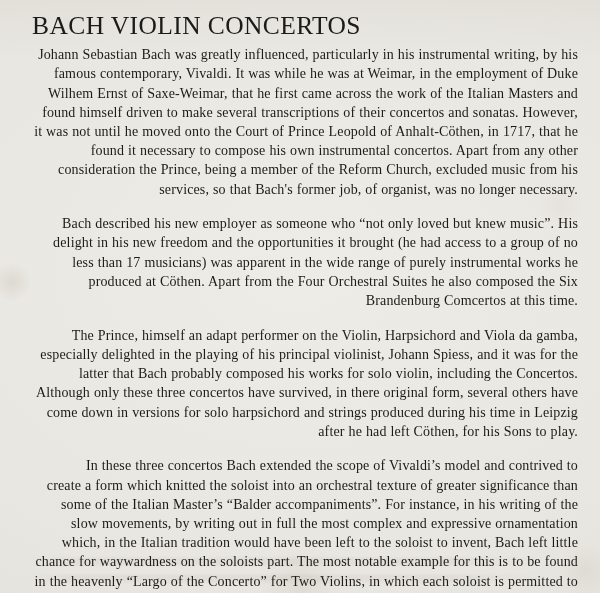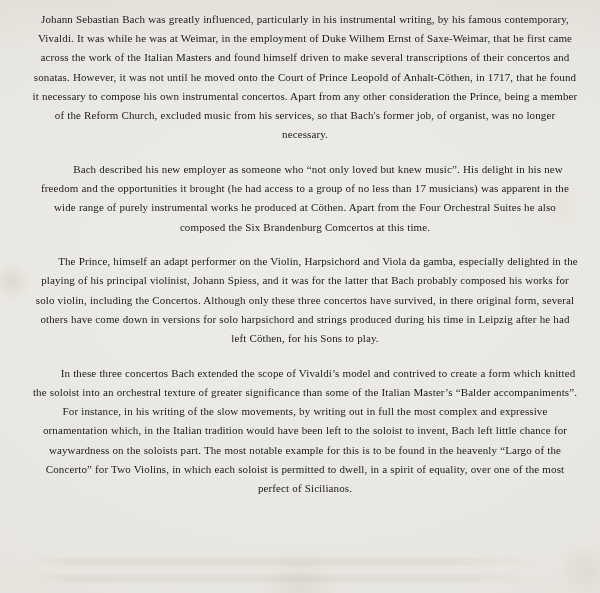--- a/index.html
+++ b/index.html
@@ -73,41 +73,42 @@
     font-size: 25.5px;
     font-weight: 400;
     letter-spacing: 0.4px;
     color: #1d1b19;
     line-height: 1.22;
     white-space: nowrap;
   }
 
   p.para {
     margin: 0 0 15.5px 0;
-    font-size: 11px;
+    font-size: 14px;
     line-height: 19.2px;
     color: #1d1b19;
-    text-align: center;
+    text-align: right;
     text-indent: 26px;
     letter-spacing: 0.01em;
     word-spacing: 0.02em;
   }
   p.para.first {
     text-indent: 0;
   }
   p.para:last-child {
     margin-bottom: 0;
   }
 </style>
 </head>
 <body>
 
 <div class="page">
   <div class="content">
 
+    <h1 class="title">BACH VIOLIN CONCERTOS</h1>
 
     <p class="para first">Johann Sebastian Bach was greatly influenced, particularly in his instrumental writing, by his famous contemporary, Vivaldi. It was while he was at Weimar, in the employment of Duke Wilhem Ernst of Saxe-Weimar, that he first came across the work of the Italian Masters and found himself driven to make several transcriptions of their concertos and sonatas. However, it was not until he moved onto the Court of Prince Leopold of Anhalt-Cöthen, in 1717, that he found it necessary to compose his own instrumental concertos. Apart from any other consideration the Prince, being a member of the Reform Church, excluded music from his services, so that Bach's former job, of organist, was no longer necessary.</p>
 
     <p class="para">Bach described his new employer as someone who “not only loved but knew music”. His delight in his new freedom and the opportunities it brought (he had access to a group of no less than 17 musicians) was apparent in the wide range of purely instrumental works he produced at Cöthen. Apart from the Four Orchestral Suites he also composed the Six Brandenburg Comcertos at this time.</p>
 
     <p class="para">The Prince, himself an adapt performer on the Violin, Harpsichord and Viola da gamba, especially delighted in the playing of his principal violinist, Johann Spiess, and it was for the latter that Bach probably composed his works for solo violin, including the Concertos. Although only these three concertos have survived, in there original form, several others have come down in versions for solo harpsichord and strings produced during his time in Leipzig after he had left Cöthen, for his Sons to play.</p>
 
     <p class="para">In these three concertos Bach extended the scope of Vivaldi’s model and contrived to create a form which knitted the soloist into an orchestral texture of greater significance than some of the Italian Master’s “Balder accompaniments”. For instance, in his writing of the slow movements, by writing out in full the most complex and expressive ornamentation which, in the Italian tradition would have been left to the soloist to invent, Bach left little chance for waywardness on the soloists part. The most notable example for this is to be found in the heavenly “Largo of the Concerto” for Two Violins, in which each soloist is permitted to dwell, in a spirit of equality, over one of the most perfect of Sicilianos.</p>
 
   </div>

